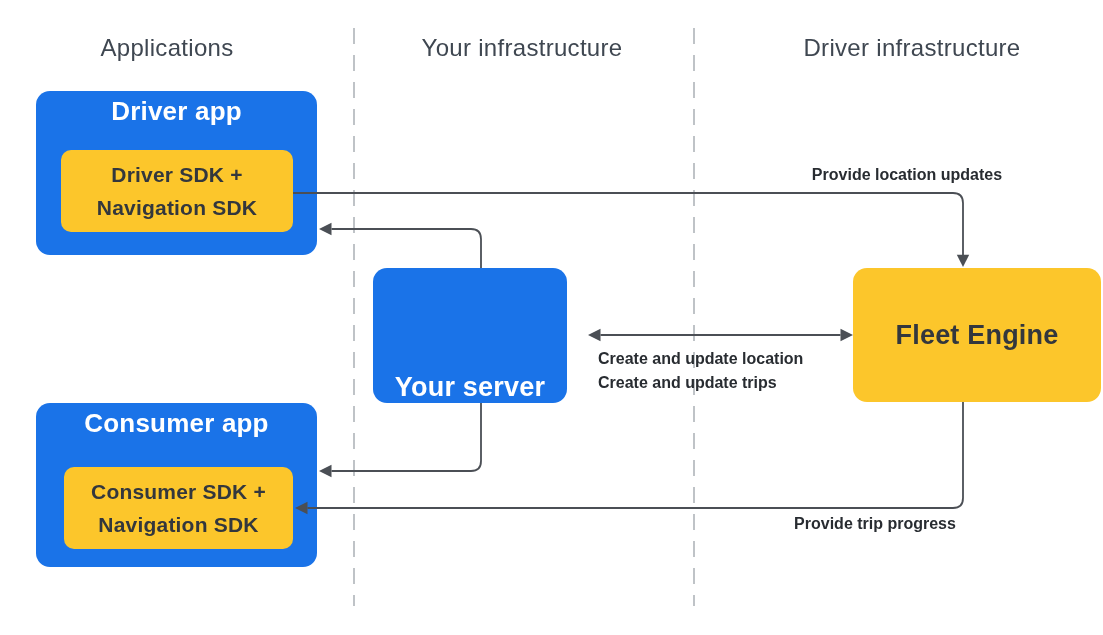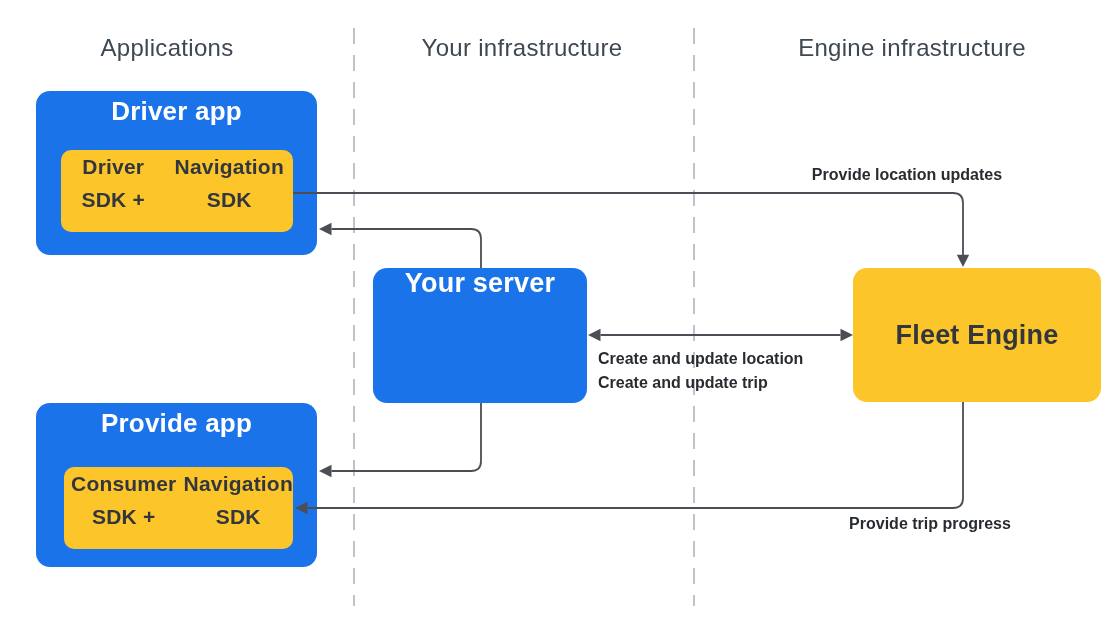--- a/index.html
+++ b/index.html
@@ -49,36 +49,37 @@
     font-weight:bold;
     font-size:26px;
     line-height:36px;
     letter-spacing:0.2px;
   }
   .sdk-box{
     position:absolute;
     background:var(--yellow);
     border-radius:10px;
     display:flex;
-    flex-direction:row;
+    flex-direction:column;
+    justify-content:center;
     text-align:center;
     font-weight:bold;
     font-size:21px;
     line-height:33px;
     color:var(--dark-text);
     letter-spacing:0.2px;
   }
   .driver-sdk{left:25px;top:59px;width:232px;height:82px;}
   .consumer-sdk{left:28px;top:64px;width:229px;height:82px;}
 
   .server-node{
-    left:373px;top:268px;width:214px;height:135px;
+    left:373px;top:268px;width:194px;height:135px;
     background:var(--blue);
     border-radius:14px;
-    display:flex;align-items:flex-start;justify-content:center;
+    display:flex;align-items:flex-end;justify-content:center;
     color:var(--white-text);
     font-weight:bold;font-size:27px;letter-spacing:0.2px;
   }
   .fleet-node{
     left:853px;top:268px;width:248px;height:134px;
     background:var(--yellow);
     border-radius:14px;
     display:flex;align-items:center;justify-content:center;
     color:var(--dark-text);
     font-weight:bold;font-size:27px;letter-spacing:0.2px;
@@ -105,41 +106,41 @@
     position:absolute;
     z-index:6;
     font-weight:bold;
     font-size:16px;
     line-height:21px;
     color:var(--label-text);
     white-space:nowrap;
   }
   .lbl-location{left:907px;top:164px;transform:translateX(-50%);}
   .lbl-sync{left:598px;top:347px;line-height:24px;}
-  .lbl-progress{left:930px;top:513px;transform:translateX(-50%);text-align:center;}
+  .lbl-progress{left:875px;top:513px;transform:translateX(-50%);text-align:center;}
 </style>
 </head>
 <body>
 
 <div class="canvas">
 
   <div class="lane-header hdr-your-infra">Your infrastructure</div>
   <div class="lane-header hdr-applications">Applications</div>
-  <div class="lane-header hdr-google-infra">Engine infrastructure</div>
+  <div class="lane-header hdr-google-infra">Driver infrastructure</div>
 
   <div class="node app-node driver-app">
     <div class="app-title">Driver app</div>
     <div class="sdk-box driver-sdk">
       <span>Driver SDK +</span>
       <span>Navigation SDK</span>
     </div>
   </div>
 
   <div class="node app-node consumer-app">
-    <div class="app-title">Provide app</div>
+    <div class="app-title">Consumer app</div>
     <div class="sdk-box consumer-sdk">
       <span>Consumer SDK +</span>
       <span>Navigation SDK</span>
     </div>
   </div>
 
   <div class="node server-node">
     <span>Your server</span>
   </div>
 
@@ -164,17 +165,17 @@
     <polygon class="arrowhead" points="600.5,328.8 600.5,341.2 588,335"></polygon>
     <polygon class="arrowhead" points="840.5,328.8 840.5,341.2 853,335"></polygon>
 
     <path class="connector" d="M963 402 V498 Q963 508 953 508 H307.5"></path>
     <polygon class="arrowhead" points="307.5,501.8 307.5,514.2 295,508"></polygon>
   </svg>
 
   <div class="edge-label lbl-location">Provide location updates</div>
   <div class="edge-label lbl-sync">
     <div>Create and update location</div>
-    <div>Create and update trip</div>
+    <div>Create and update trips</div>
   </div>
   <div class="edge-label lbl-progress">Provide trip progress</div>
 
 </div>
 
 </body></html>

